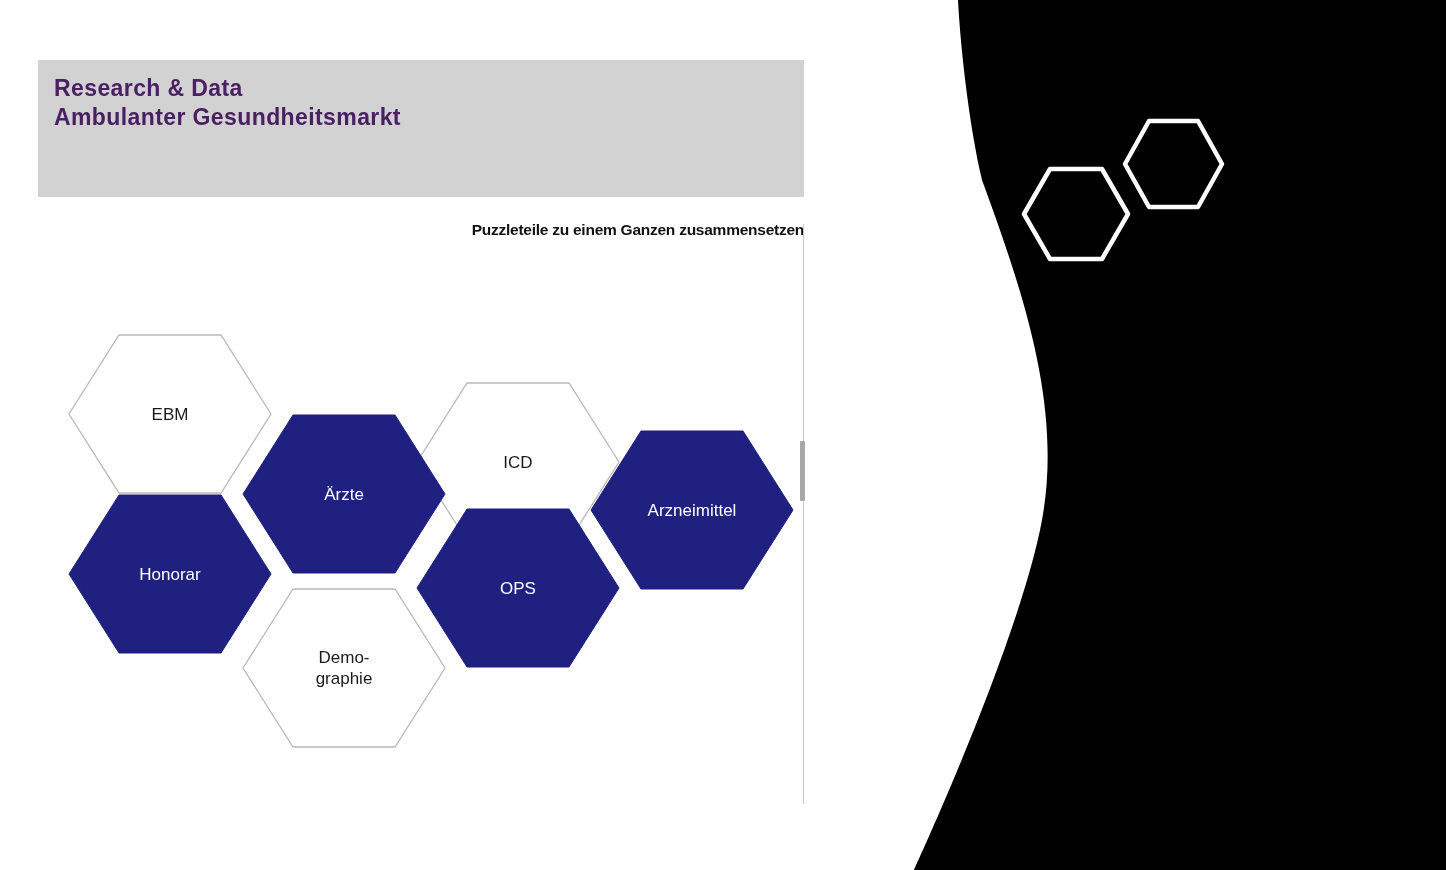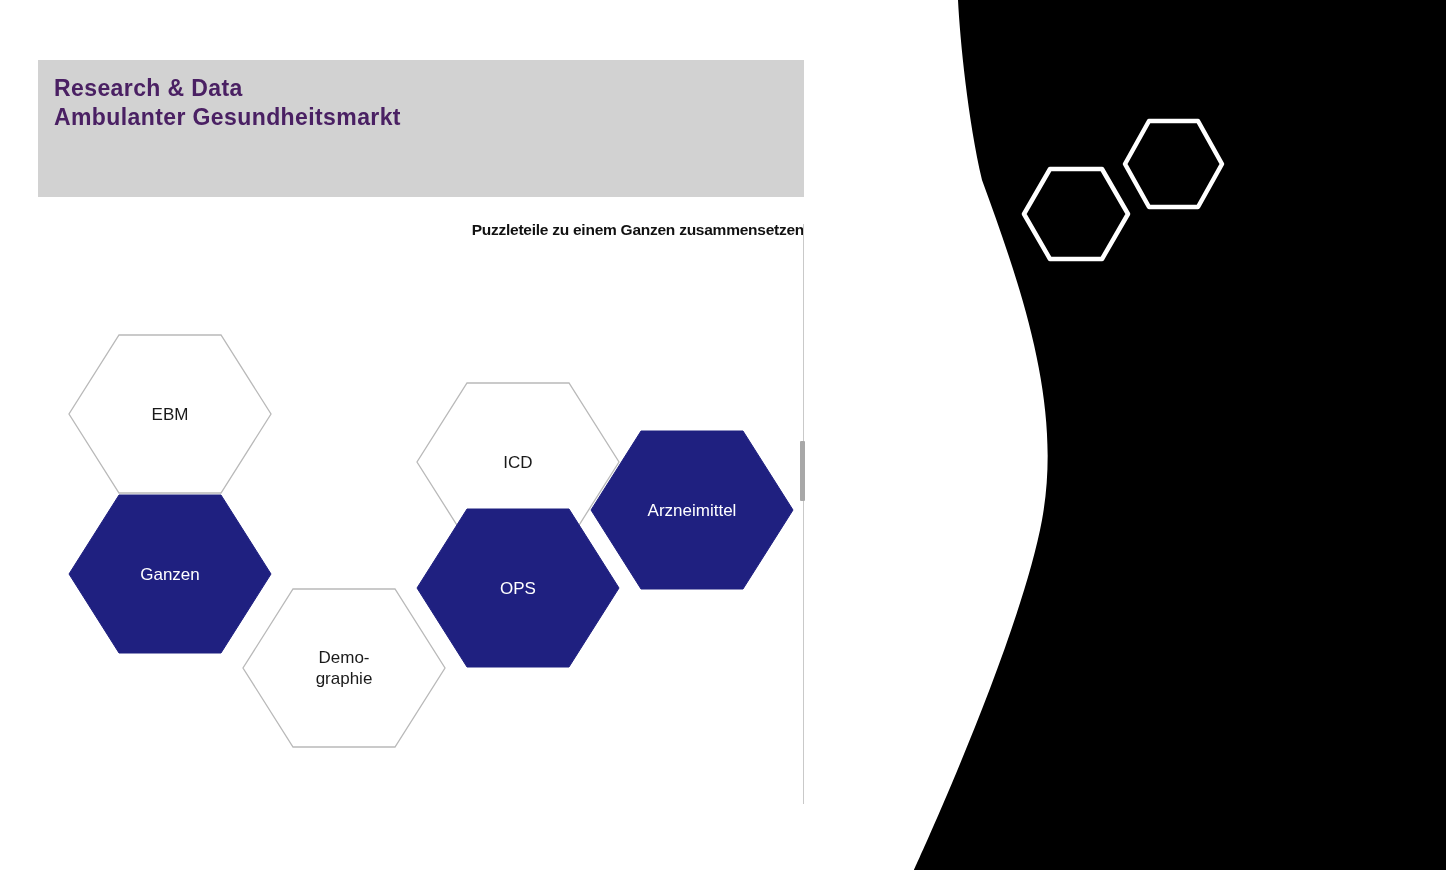--- a/index.html
+++ b/index.html
@@ -127,33 +127,39 @@
       <div class="hex-label">EBM</div>
     </div>
 
     <div class="hex outline" style="left:409px; top:334px;margin-top:48px;">
       <svg viewBox="0 0 204 160" xmlns="http://www.w3.org/2000/svg">
         <polygon points="51,1 153,1 203,80 153,159 51,159 1,80" fill="#ffffff" stroke="#b9b9b9" stroke-width="1.3"></polygon>
       </svg>
       <div class="hex-label">ICD</div>
     </div>
 
+    <div class="hex filled" style="left:235px; top:414px;">
+      <svg viewBox="0 0 204 160" xmlns="http://www.w3.org/2000/svg">
+        <polygon points="51,1 153,1 203,80 153,159 51,159 1,80" fill="#1f2080" stroke="#1f2080" stroke-width="1"></polygon>
+      </svg>
+      <div class="hex-label">Ärzte</div>
+    </div>
 
     <div class="hex filled" style="left:583px; top:422px;margin-top:8px;">
       <svg viewBox="0 0 204 160" xmlns="http://www.w3.org/2000/svg">
         <polygon points="51,1 153,1 203,80 153,159 51,159 1,80" fill="#1f2080" stroke="#1f2080" stroke-width="1"></polygon>
       </svg>
       <div class="hex-label">Arzneimittel</div>
     </div>
 
     <div class="hex filled" style="left:61px;  top:494px;">
       <svg viewBox="0 0 204 160" xmlns="http://www.w3.org/2000/svg">
         <polygon points="51,1 153,1 203,80 153,159 51,159 1,80" fill="#1f2080" stroke="#1f2080" stroke-width="1"></polygon>
       </svg>
-      <div class="hex-label">Ganzen</div>
+      <div class="hex-label">Honorar</div>
     </div>
 
     <div class="hex filled" style="left:409px; top:508px;">
       <svg viewBox="0 0 204 160" xmlns="http://www.w3.org/2000/svg">
         <polygon points="51,1 153,1 203,80 153,159 51,159 1,80" fill="#1f2080" stroke="#1f2080" stroke-width="1"></polygon>
       </svg>
       <div class="hex-label">OPS</div>
     </div>
 
     <div class="hex outline" style="left:235px; top:588px;">

